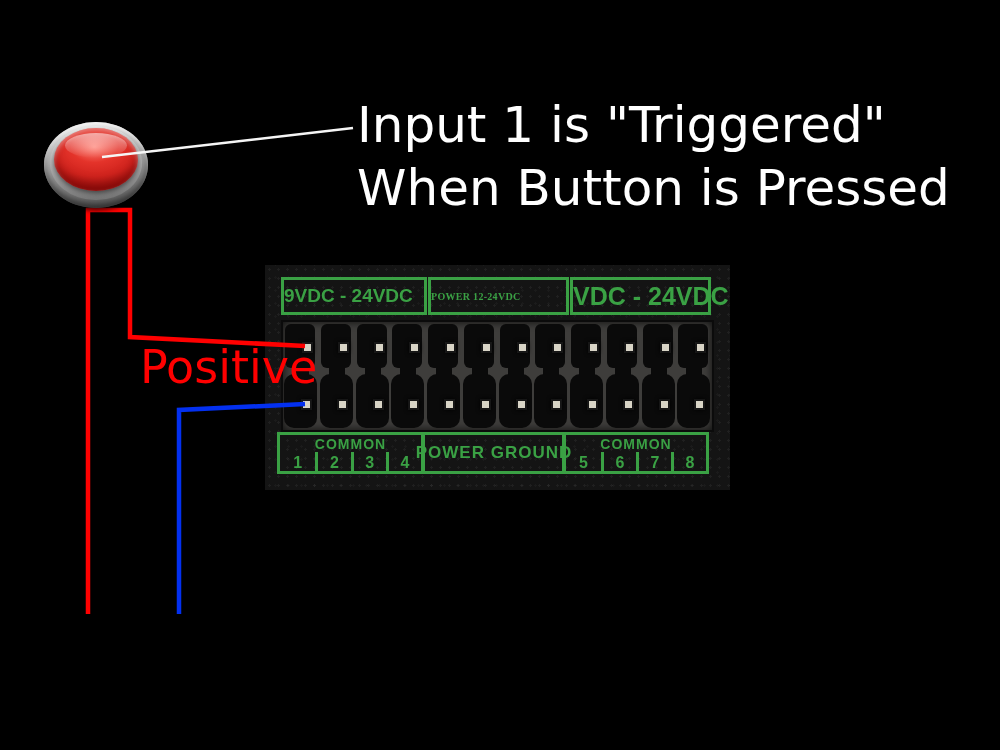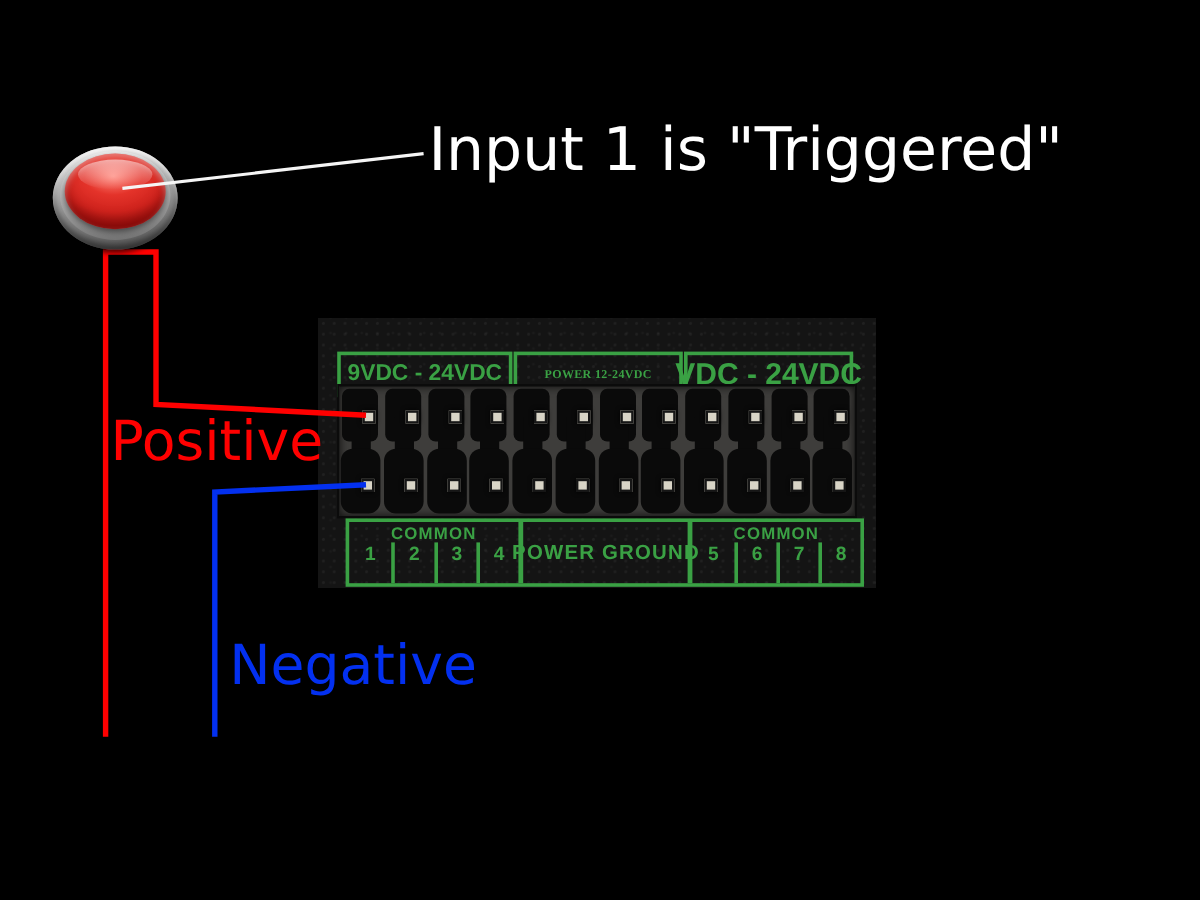--- a/index.html
+++ b/index.html
@@ -22,57 +22,57 @@
     background:linear-gradient(175deg,#fafafa 0%,#b5b5b5 45%,#6e6e6e 100%);}
   .btn-cap{position:absolute;left:10px;top:6px;width:84px;height:63px;border-radius:50%;
     background:radial-gradient(ellipse 75% 65% at 48% 30%, #ff867a 0%, var(--button-red,#e4332a) 38%, #d0231d 72%, #a31512 100%);
     box-shadow:inset 0 3px 5px rgba(255,255,255,.4), inset 0 -7px 10px rgba(110,0,0,.55), 0 2px 5px rgba(0,0,0,.5);}
   .btn-gloss{position:absolute;left:21px;top:11px;width:62px;height:25px;border-radius:50%;
     background:linear-gradient(rgba(255,255,255,.55),rgba(255,255,255,0));}
 
   
   .callout{position:absolute;left:357px;top:94px;z-index:3;color:var(--callout-text,#fff);
     font-size:50px;line-height:63px;white-space:nowrap;}
-  .lbl{position:absolute;z-index:3;font-size:46px;line-height:1;white-space:nowrap;}
+  .lbl{position:absolute;z-index:3;font-size:46px;line-height:1;white-space:nowrap;padding-left:48px;}
   .lbl-positive{left:92px;top:344px;color:var(--wire-positive,#f00);}
   .lbl-negative{left:191px;top:531px;color:var(--wire-negative,#00f);}
 
   
   .power-box{position:absolute;left:51px;top:612px;width:273px;height:95px;z-index:2;
     background:var(--power-box-bg,#fff);display:flex;align-items:center;
     padding:10px 0 0 13px;}
   .power-box span{font-size:38px;color:var(--power-box-text,#000);white-space:nowrap;}
 
   
   .panel{position:absolute;left:265px;top:265px;width:465px;height:225px;z-index:0;
     background-color:var(--panel-bg,#141414);
     background-image:
       radial-gradient(rgba(255,255,255,.05) 1px, transparent 1.4px),
       radial-gradient(rgba(255,255,255,.03) 1px, transparent 1.4px);
     background-size:9px 9px,13px 13px;background-position:0 0,4px 6px;
     font-family:"Liberation Sans",sans-serif;font-weight:bold;}
   .vbox{position:absolute;top:12px;height:38px;border:3px solid var(--panel-green,#3aa144);
-    display:flex;align-items:center;justify-content:center;
-    color:var(--panel-green,#3aa144);white-space:nowrap;margin-top:16px;}
+    display:flex;align-items:center;justify-content:flex-start;
+    color:var(--panel-green,#3aa144);white-space:nowrap;}
   .vbox-1{left:16px;width:146px;font-size:19px;}
   .vbox-2{left:163px;width:141px;font-size:10px;letter-spacing:.3px;font-family:Liberation Serif, serif;}
   .vbox-3{left:305px;width:141px;font-size:25px;}
 
   .strip{position:absolute;left:18px;top:57px;width:429px;height:108px;
     background:var(--strip-bg,#3e3d3b);box-shadow:inset 0 0 8px rgba(0,0,0,.8),0 0 0 2px #0b0b0b;}
   .tcol{position:absolute;top:0;width:35.75px;height:108px;}
   .h-top{position:absolute;left:2px;top:2px;width:30px;height:44px;background:var(--housing-black,#0a0a0a);border-radius:6px;}
   .h-mid{position:absolute;left:10px;top:26px;width:16px;height:48px;background:var(--housing-black,#0a0a0a);}
   .h-bot{position:absolute;left:1px;top:52px;width:33px;height:54px;background:var(--housing-black,#0a0a0a);border-radius:10px;}
   .pin{position:absolute;width:11px;height:11px;background:var(--contact-light,#d8d4c6);
     border:2px solid #161616;box-shadow:0 0 4px #000;}
   .pin-top{left:19px;top:20px;}
   .pin-bot{left:18px;top:77px;}
 
-  .bbox{position:absolute;left:23px;top:167px;width:432px;height:57px;
+  .bbox{position:absolute;left:12px;top:167px;width:432px;height:42px;
     border:3px solid var(--panel-green,#3aa144);color:var(--panel-green,#3aa144);text-decoration:underline;}
   .bdiv{position:absolute;top:0;bottom:0;width:4px;background:var(--panel-green,#3aa144);}
   .bdiv-1{left:141px;} .bdiv-2{left:282px;}
   .bsec{position:absolute;top:0;bottom:0;}
   .bsec-left{left:0;width:141px;} .bsec-mid{left:146px;width:136px;} .bsec-right{left:286px;width:140px;}
   .bsec-title{position:absolute;left:0;right:0;top:1px;text-align:center;font-size:14px;letter-spacing:1px;}
   .num-row{position:absolute;left:0;right:0;top:17px;bottom:0;}
   .num-cell{position:absolute;top:0;bottom:0;text-align:center;font-size:16px;line-height:22px;}
   .ndiv{position:absolute;top:0;bottom:0;width:3px;background:var(--panel-green,#3aa144);}
   .ground-label{position:absolute;left:0;right:0;top:0;bottom:0;display:flex;
@@ -94,24 +94,24 @@
     <div class="btn-cap"></div>
     <div class="btn-gloss"></div>
   </div>
 
   <svg id="pointer" class="layer">
     <polyline style="stroke:var(--pointer-line);stroke-width:2.6;" points="102,157 353,128"></polyline>
   </svg>
 
   <div class="callout">
     <div>Input 1 is "Triggered"</div>
+    <div>When Button is Pressed</div>
   </div>
 
   <div class="lbl lbl-positive">Positive</div>
-  <div class="lbl lbl-negative">Negative</div>
 
 
   <div class="panel">
 
     <div class="vbox vbox-1">
       <span>9VDC - 24VDC</span>
     </div>
     <div class="vbox vbox-2">
       <span>POWER 12-24VDC</span>
     </div>

